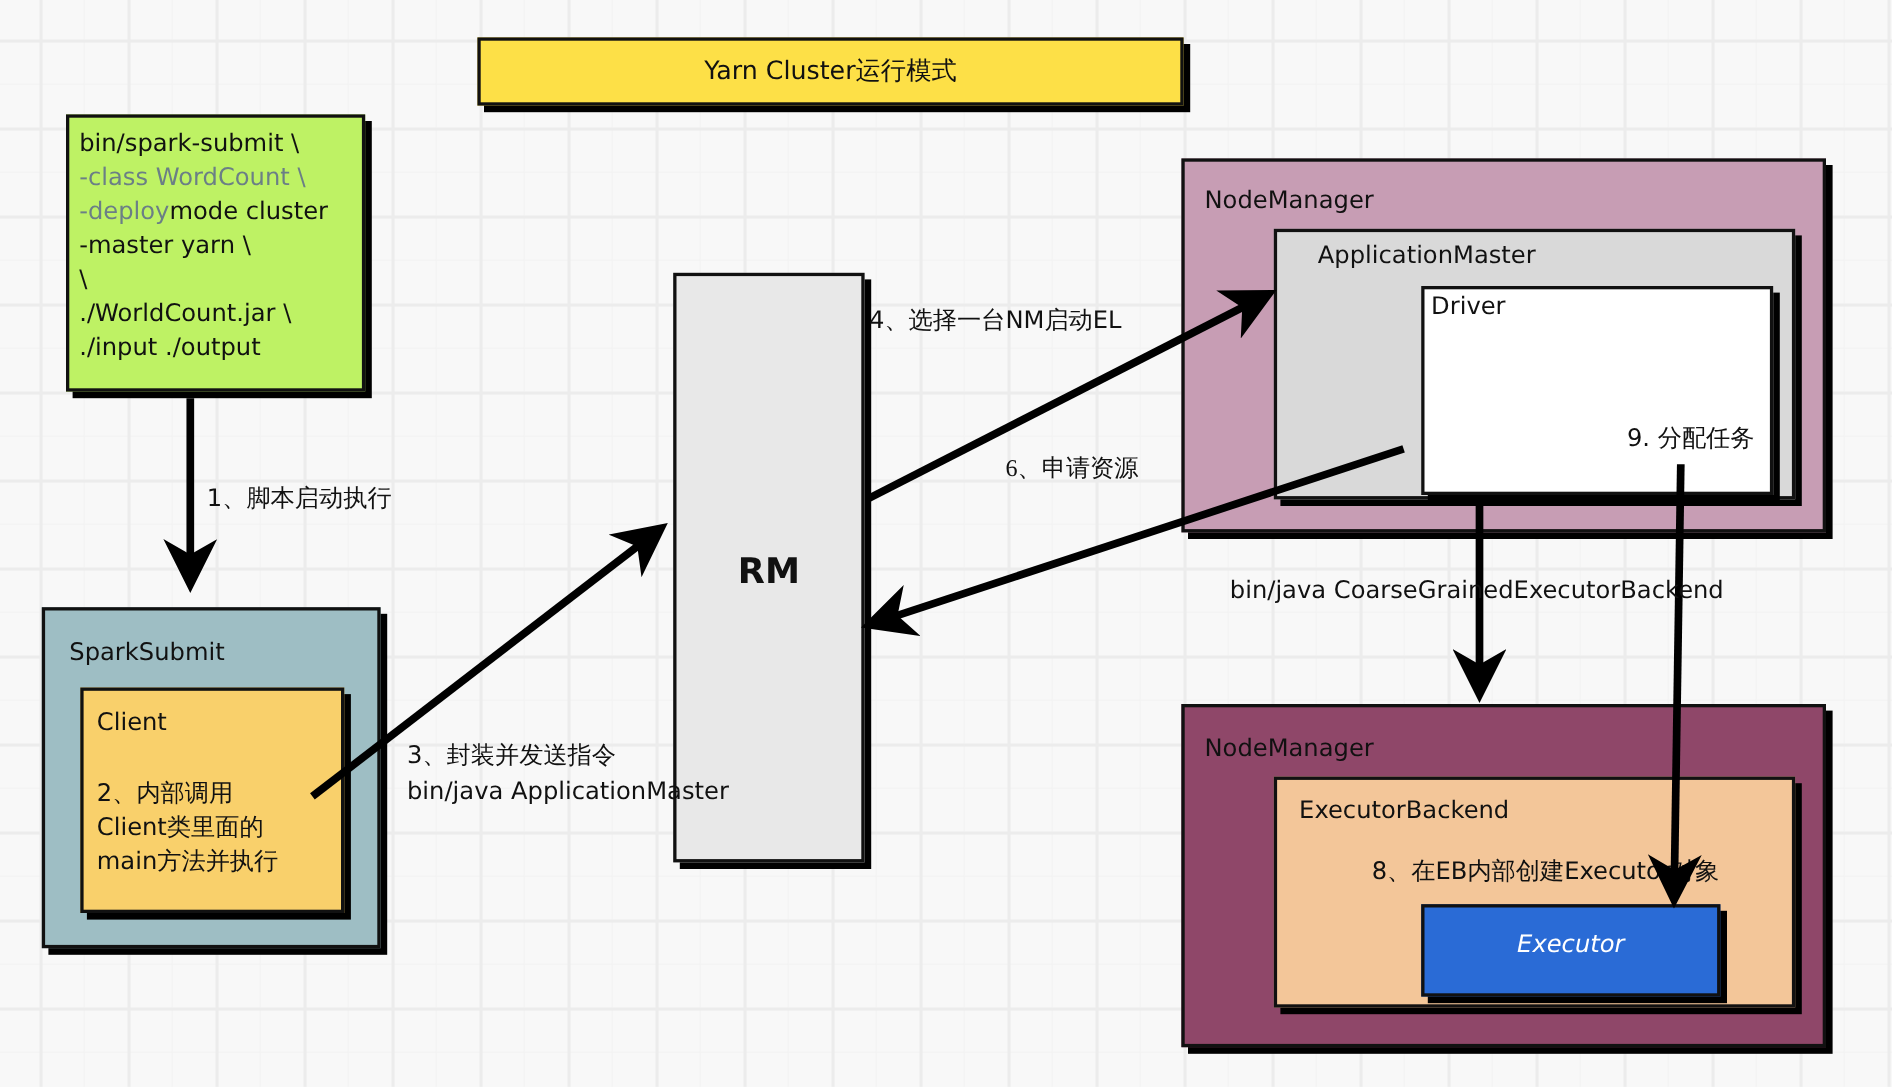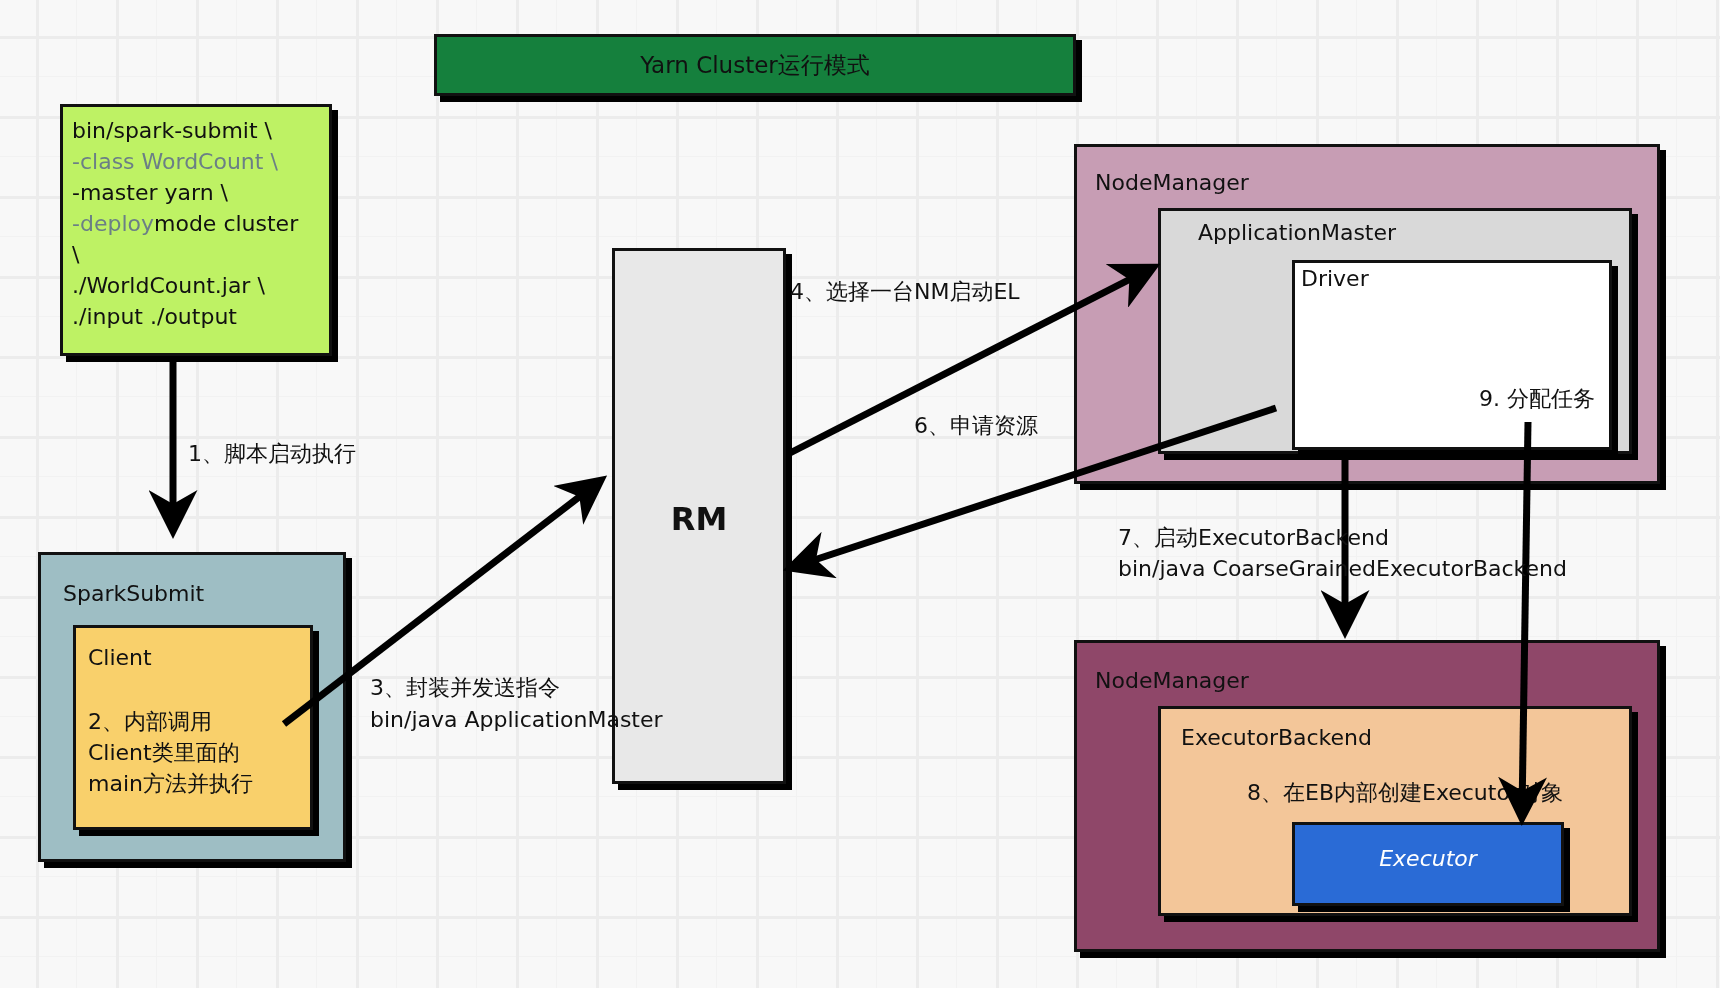--- a/index.html
+++ b/index.html
@@ -17,21 +17,21 @@
     color:#111;
   }
   .box {
     position:absolute; box-sizing:border-box;
     border:3px solid #111;
     box-shadow: 6px 6px 0 #000;
   }
   .txt { position:absolute; white-space:nowrap; font-size:22px; line-height:1.3; }
   .lines div { white-space:nowrap; }
 
-  #title-box { left:434px; top:34px; width:642px; height:62px; background:#15803d;padding-left:48px; }
+  #title-box { left:434px; top:34px; width:642px; height:62px; background:#fde047;padding-left:48px; }
   #title-box .txt { left:0; right:0; top:14px; text-align:center; font-size:23px; }
 
   #cmd-box { left:60px; top:104px; width:272px; height:252px; background:#bef264; }
   #cmd-box .lines { position:absolute; left:9px; top:8px; font-size:22px; line-height:31px; }
   .dim { color:#6b7f86; }
 
   #sparksubmit-box { left:38px; top:552px; width:308px; height:310px; background:#9ebec4; }
   #client-box { left:73px; top:625px; width:240px; height:205px; background:#f9d06b; }
 
   #rm-box { left:612px; top:248px; width:174px; height:536px; background:#e8e8e8; }
@@ -52,22 +52,22 @@
 <body>
 
 <div class="box" id="title-box">
   <div class="txt">Yarn Cluster运行模式</div>
 </div>
 
 <div class="box" id="cmd-box">
   <div class="lines" id="cmd-lines">
       <div><span>bin/spark-submit \</span></div>
       <div><span class="dim">-class WordCount \</span></div>
+      <div><span class="dim">-deploy</span><span>mode cluster</span></div>
       <div><span>-master yarn \</span></div>
-      <div><span class="dim">-deploy</span><span>mode cluster</span></div>
       <div><span>\</span></div>
       <div><span>./WorldCount.jar \</span></div>
       <div><span>./input ./output</span></div>
     </div>
 </div>
 
 <div class="box" id="sparksubmit-box">
   <div class="txt" style="left:22px; top:25px;">SparkSubmit</div>
 </div>
 <div class="box" id="client-box">
@@ -118,17 +118,16 @@
   <line x1="1345" y1="452" x2="1345" y2="625" stroke="#000" stroke-width="7" marker-end="url(#ah)"></line>
   <line x1="1528" y1="422" x2="1522" y2="812" stroke="#000" stroke-width="7" marker-end="url(#ah)"></line>
 </svg>
 
 <div class="txt" style="left:188px; top:440px;">1、脚本启动执行</div>
 <div class="txt lines" style="left:370px; top:672px; line-height:32px;">
   <div>3、封装并发送指令</div>
   <div>bin/java ApplicationMaster</div>
 </div>
 <div class="txt" style="left:790px; top:278px;">4、选择一台NM启动EL</div>
-<div class="txt" style="left:914px; top:412px;">6、申请资源</div>
+<div class="txt" style="left:914px; top:412px;font-family:Liberation Serif, serif;">6、申请资源</div>
 <div class="txt lines" style="left:1118px; top:522px; line-height:31px;">
-  <div>7、启动ExecutorBackend</div>
   <div>bin/java CoarseGrainedExecutorBackend</div>
 </div>
 
 </body></html>

